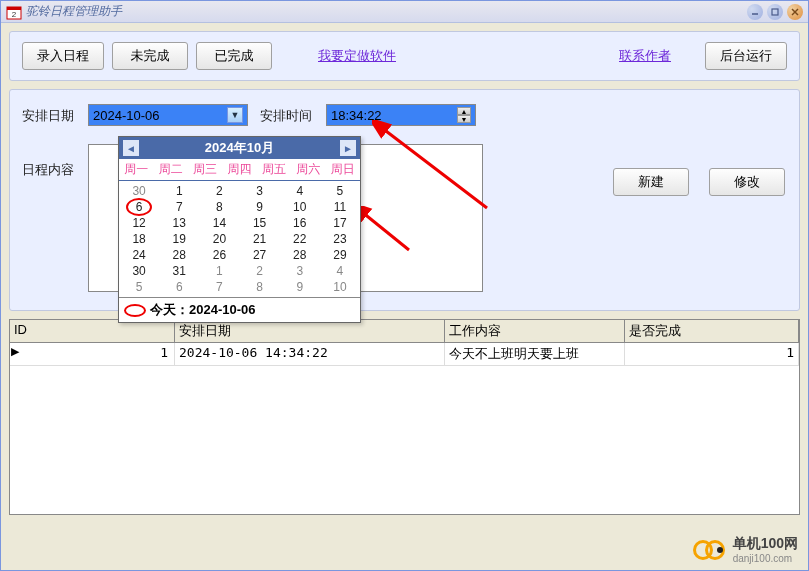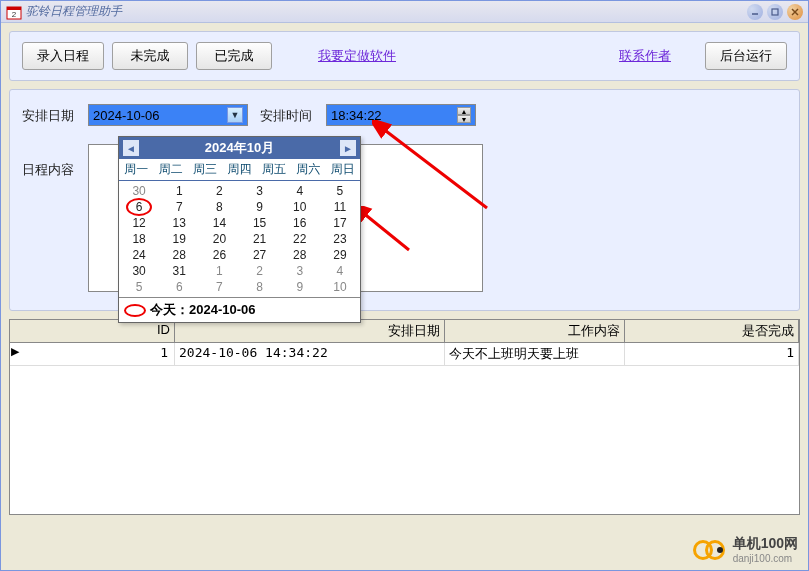--- a/index.html
+++ b/index.html
@@ -26,30 +26,30 @@
 .date-field { display:flex; align-items:center; width: 160px; justify-content:space-between; }
 .dropdown-btn { width: 16px; height: 16px; background: linear-gradient(#d8f0ff,#a8d0f8); border:1px solid #7a96df; display:flex;align-items:center;justify-content:center;font-size:9px;color:#234; cursor:pointer; }
 .time-field { width: 150px; display:flex; align-items:center; justify-content:space-between; }
 .spinner { display:flex; flex-direction:column; }
 .spinner span { width: 14px; height: 8px; background:linear-gradient(#eee,#ccc); border:1px solid #999; display:flex;align-items:center;justify-content:center;font-size:7px;cursor:pointer; line-height:1;}
 .content-area { background:#fff; border:1px solid #888; width: 395px; height: 148px; margin-top: 14px; }
 .right-btns { position: absolute; right: 14px; top: 78px; display:flex; gap: 20px; }
 .calendar { position: absolute; left: 117px; top: 135px; width: 243px; background:#fff; border:1px solid #666; z-index: 10; font-family: SimSun, monospace; box-shadow: 2px 2px 4px rgba(0,0,0,0.2); }
 .cal-header { background:#4a6aa8; color:#fff; height: 22px; display:flex; align-items:center; justify-content:space-between; padding: 0 4px; font-size:13px; font-weight:bold; }
 .cal-nav { width:16px; height:16px; background:#dde6f8; color:#4a6aa8; display:flex;align-items:center;justify-content:center;cursor:pointer;font-size:10px; }
-.cal-weekdays { display:grid; grid-template-columns: repeat(7,1fr); text-align:center; font-size:12px; color:#0c4a6e; padding: 2px 0; border-bottom:1px solid #4a6aa8; }
+.cal-weekdays { display:grid; grid-template-columns: repeat(7,1fr); text-align:center; font-size:12px; color:#ec4899; padding: 2px 0; border-bottom:1px solid #4a6aa8; }
 .cal-days { display:grid; grid-template-columns: repeat(6,1fr); text-align:center; font-size:12px; padding: 2px 0 2px; }
 .cal-days .day { padding: 1px 0; cursor:pointer; color:#222; }
 .cal-days .day.other { color:#888; }
 .cal-days .day.selected { position:relative; }
 .cal-days .day.selected::after { content:""; position:absolute; left:50%; top:50%; width:22px; height:14px; border:2px solid #e00; border-radius:50%; transform:translate(-50%,-50%); }
 .cal-footer { border-top:1px solid #888; font-size:13px; font-weight:bold; padding:3px 5px; display:flex; align-items:center; gap:4px; }
 .cal-footer .today-mark { width: 22px; height: 13px; border:2px solid #e00; border-radius:50%; display:inline-block; }
 .grid-wrap { background:#fff; border:1px solid #888; margin-top:8px; height: 196px; font-size:13px; overflow:hidden; }
-.grid-head { display:flex; background:#ece9d8; border-bottom:1px solid #888;text-align:right; }
+.grid-head { display:flex; background:#ece9d8; border-bottom:1px solid #888; }
 .grid-head .col { border-right:1px solid #888; padding:2px 4px; font-size:13px; }
 .grid-row { display:flex; border-bottom:1px solid #ddd; position:relative; }
 .grid-row .cell { border-right:1px solid #ddd; padding:2px 4px; font-family: monospace; font-size:13px; white-space:nowrap; overflow:hidden; }
 .row-indicator { position:absolute; left:1px; top:2px; font-size:11px; color:#000; }
 .col-id { width: 165px; text-align:right; padding-right:6px !important; }
 .col-id-h { width: 165px; }
 .col-date { width: 270px; }
 .col-work { width: 180px; }
 .col-done { flex:1; }
 .arrow { position:absolute; pointer-events:none; }
@@ -124,20 +124,24 @@
             <span>▼</span>
           </span>
         </div>
       </div>
 
       <div class="row" style="margin-top:32px; align-items:flex-start;">
         <span class="label">日程内容</span>
         <div class="content-area" style="margin-top:-14px"></div>
       </div>
 
+      <div class="right-btns">
+        <button class="btn">新建</button>
+        <button class="btn">修改</button>
+      </div>
 
       <svg class="arrow arrow1" viewBox="0 0 120 92">
         <defs>
             <marker id="ah1" markerWidth="10" markerHeight="10" refX="2" refY="3" orient="auto">
               <path d="M0,0 L0,6 L8,3 z" fill="#e00"></path>
             </marker>
           </defs>
         <line x1="115" y1="88" x2="10" y2="8" stroke="#e00" stroke-width="3" marker-end="url(#ah1)"></line>
       </svg>
       <svg class="arrow arrow2" viewBox="0 0 60 48">

